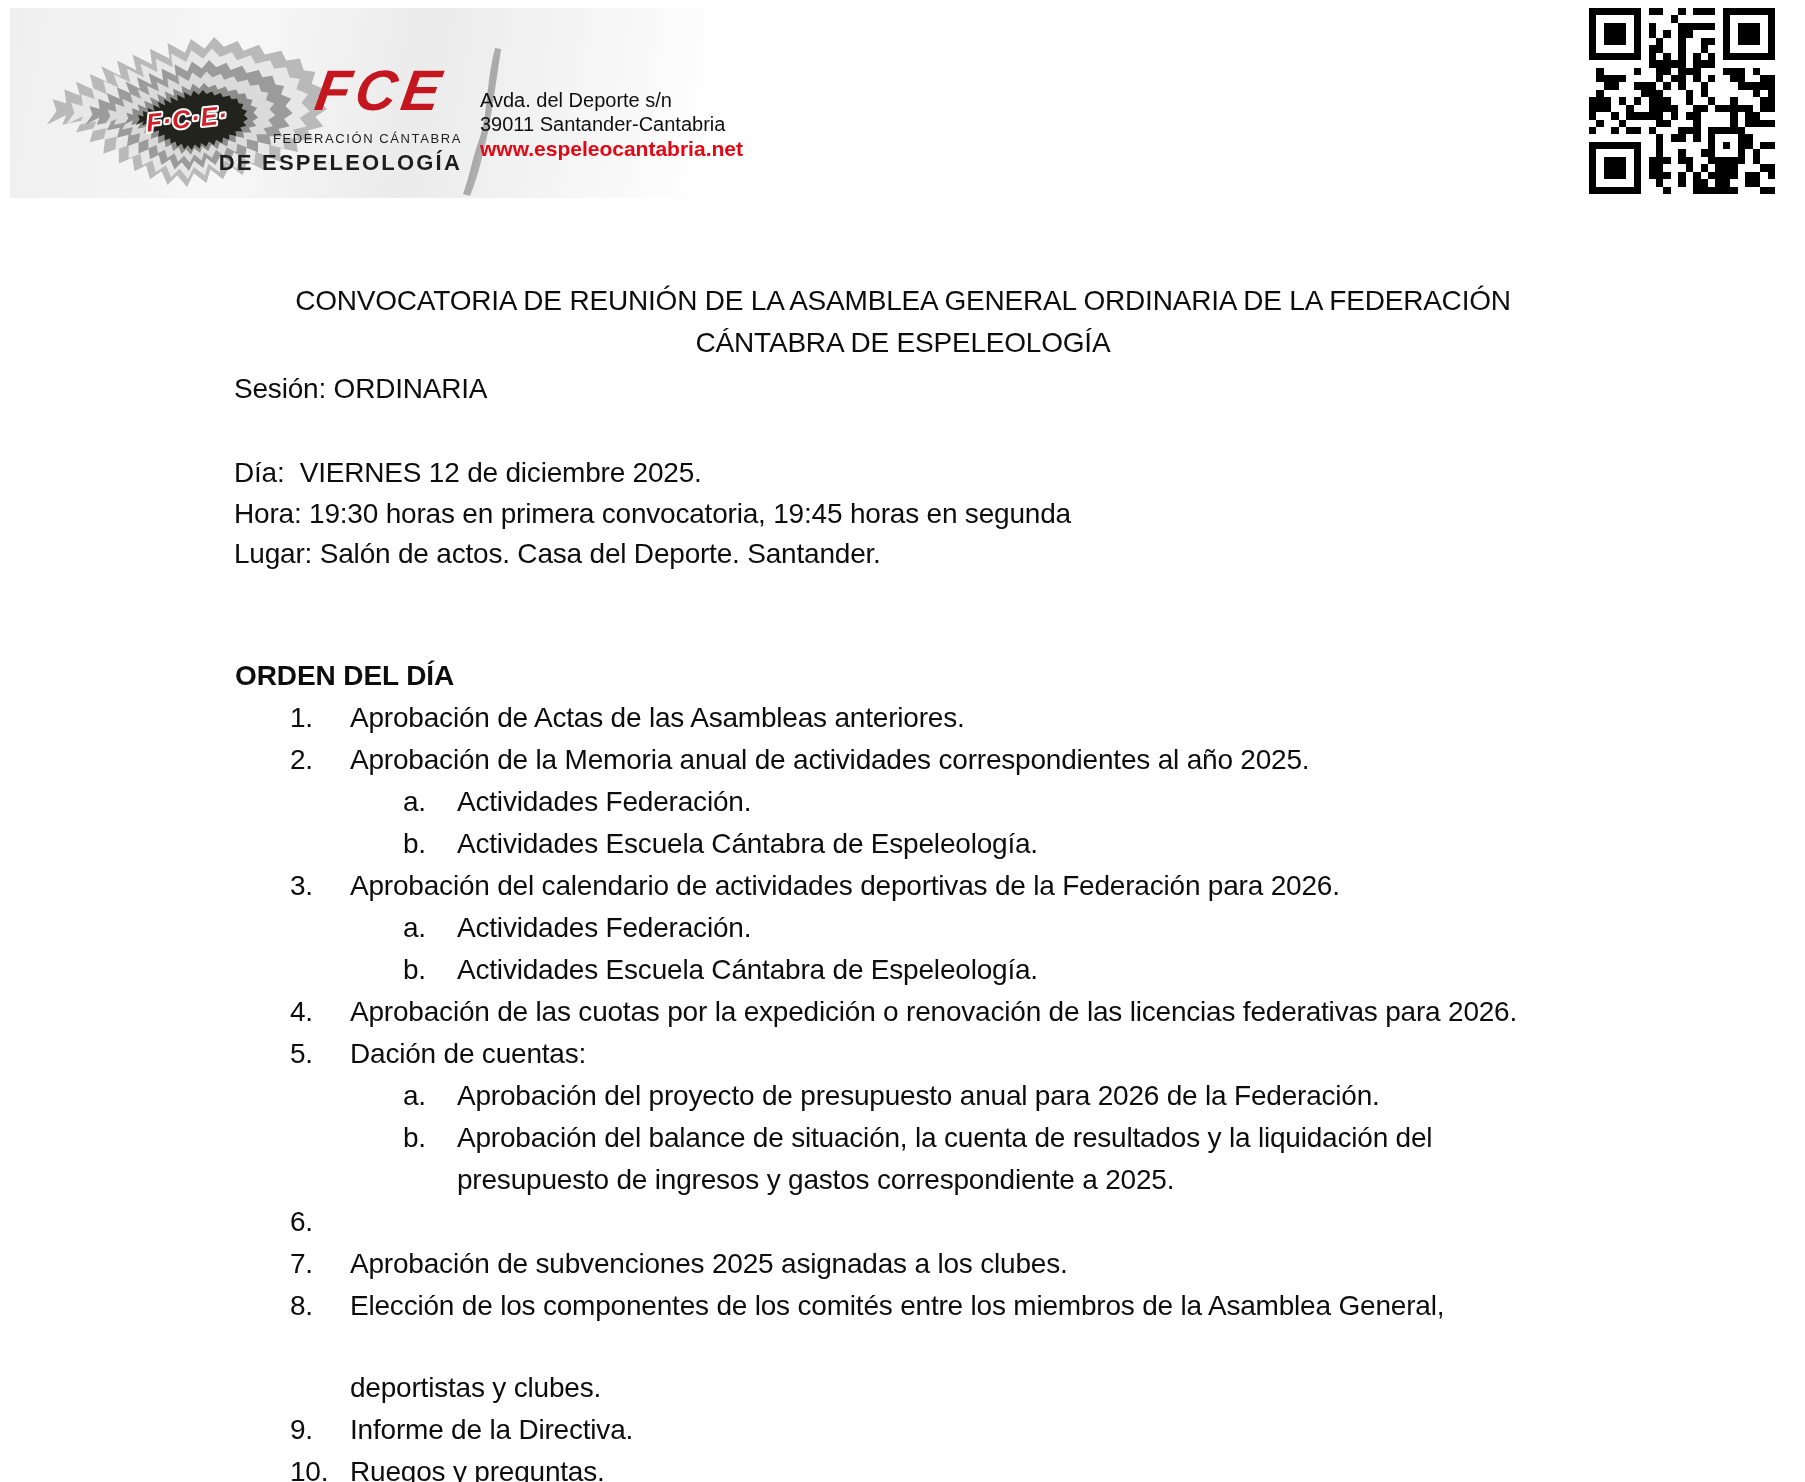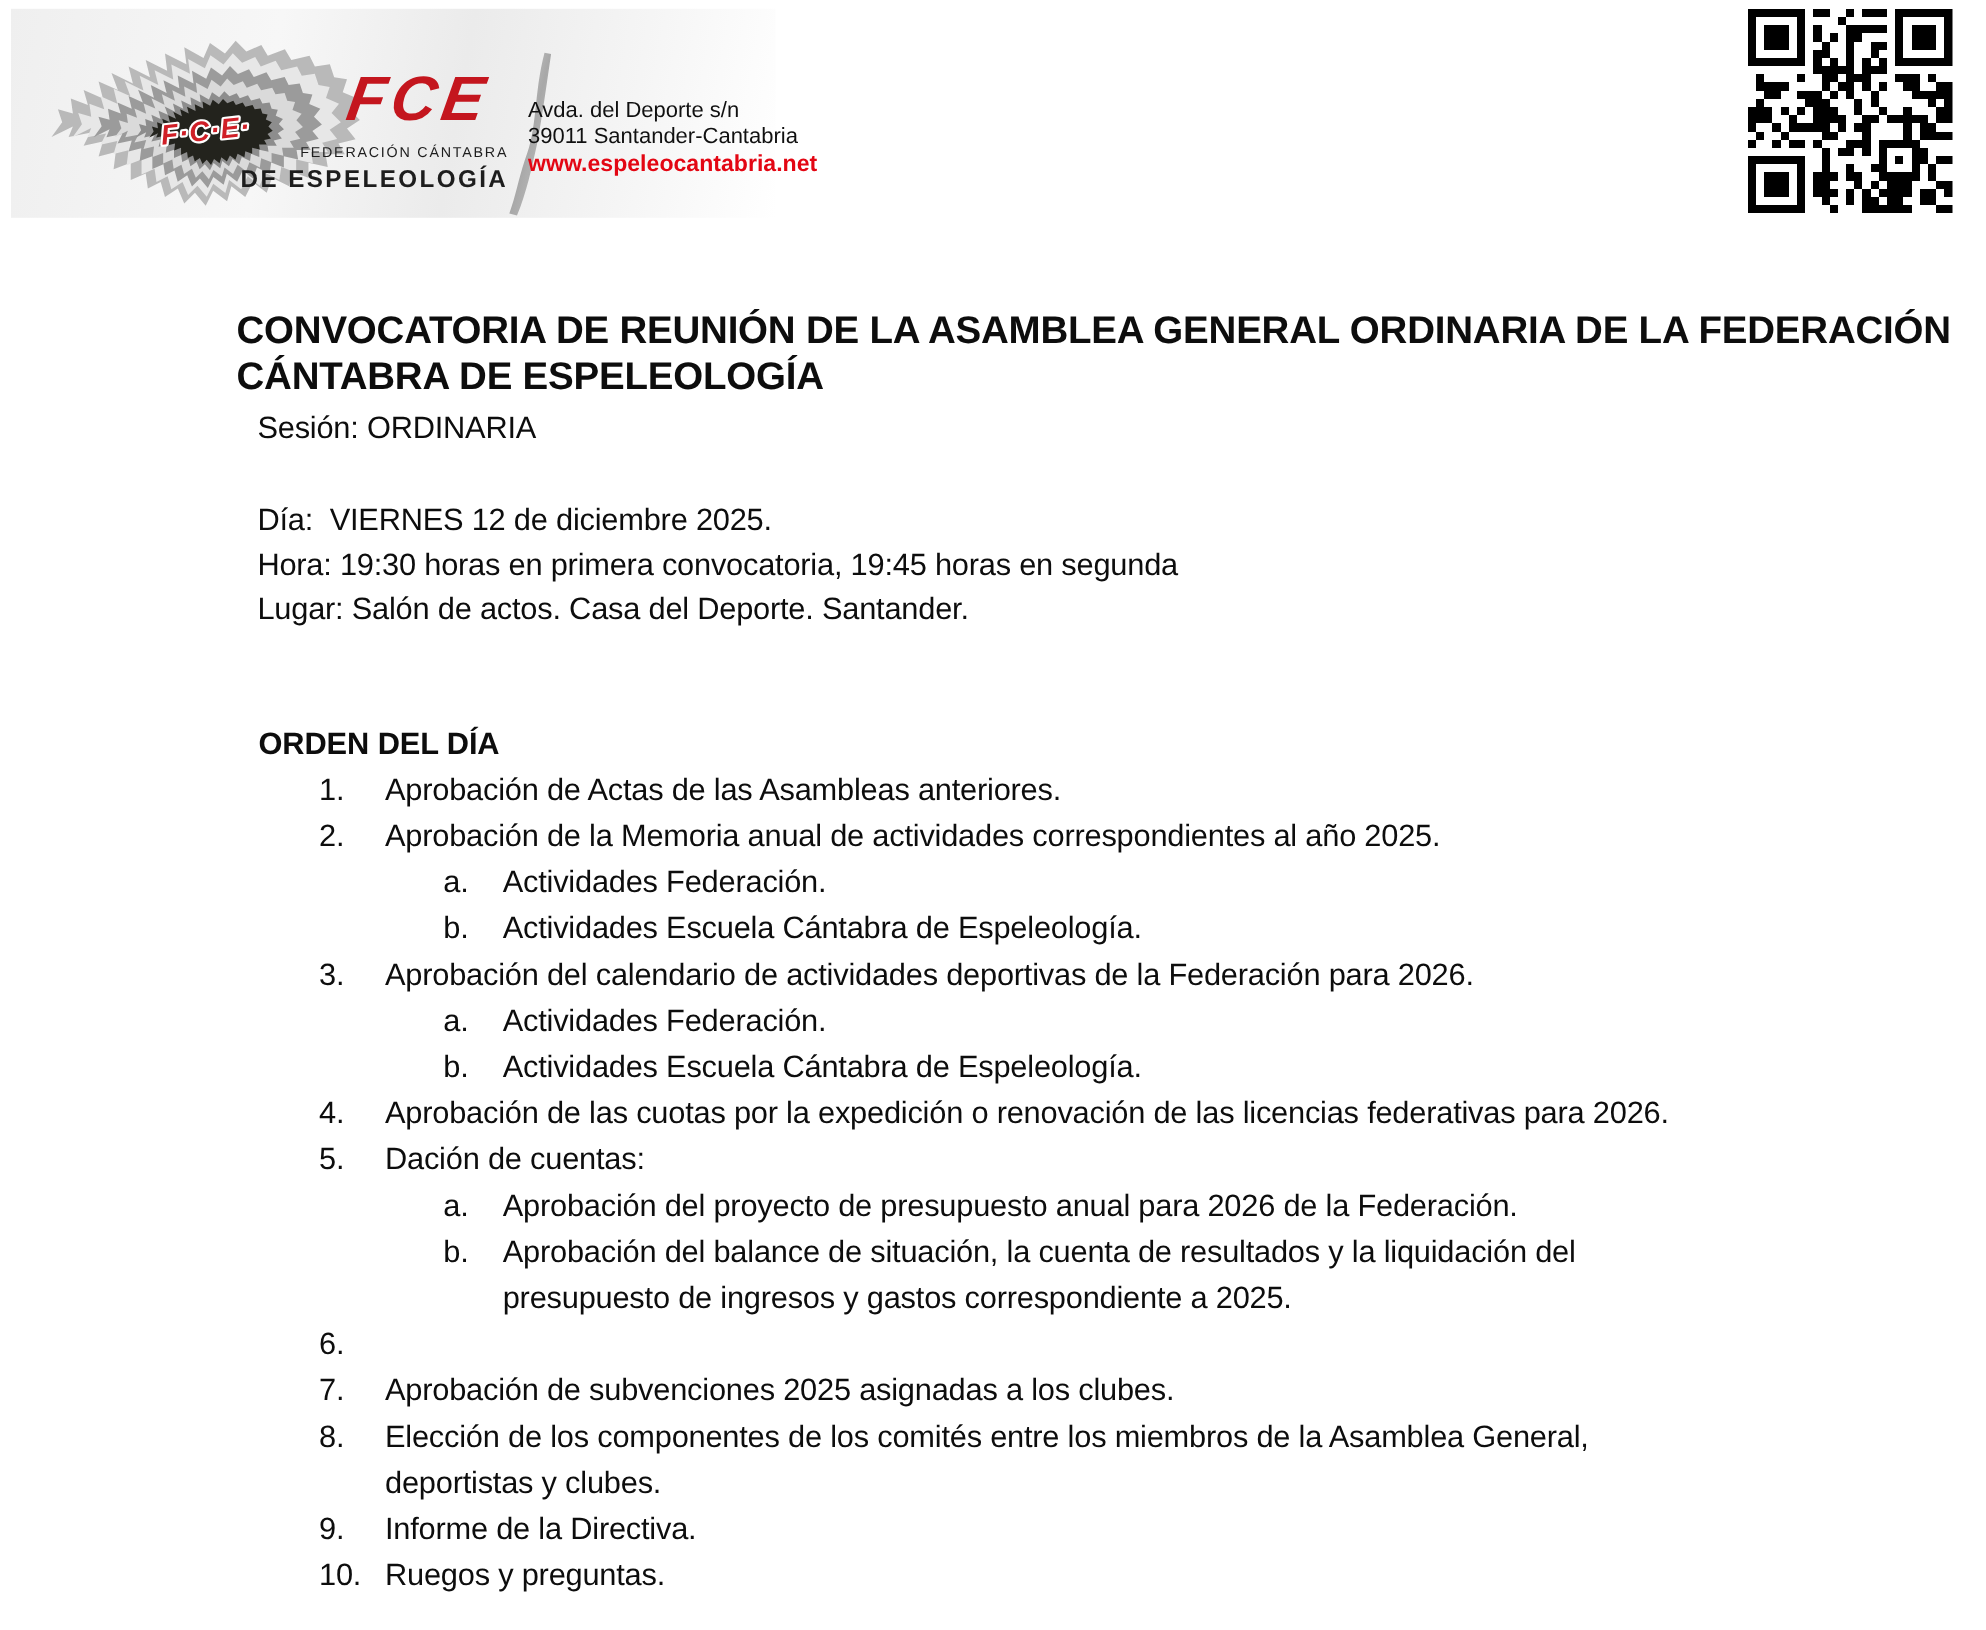--- a/index.html
+++ b/index.html
@@ -24,38 +24,38 @@
   .org-line2{font-size:22px;letter-spacing:2.2px;line-height:27px;font-weight:700;}
   .slash-svg{position:absolute;left:445px;top:38px;width:56px;height:152px;}
   .addr{position:absolute;left:470px;top:80px;width:230px;}
   .addr-line{font-size:20px;line-height:24px;color:#101010;white-space:nowrap;}
   .addr-web{font-size:21px;line-height:26px;font-weight:bold;color:#e30613;white-space:nowrap;}
   
   .qr{position:absolute;left:1589px;top:8px;width:186px;height:186px;}
   
   .doc-title{
     position:absolute;left:215px;top:280px;width:1376px;
-    text-align:left;font-size:35px;font-weight:bold;line-height:42px;
+    text-align:center;font-size:28px;font-weight:normal;line-height:42px;
     letter-spacing:-0.2px;white-space:nowrap;
   }
   .detail{
     position:absolute;left:234px;font-size:28px;line-height:28px;
     letter-spacing:-0.2px;white-space:pre;
   }
   .agenda-heading{
     position:absolute;left:235px;top:662px;font-size:28px;line-height:28px;
     font-weight:bold;letter-spacing:-0.1px;
   }
   .agenda{position:absolute;left:290px;top:697px;width:1500px;}
   .agenda-row{display:flex;height:42px;line-height:42px;font-size:28px;letter-spacing:-0.2px;white-space:nowrap;}
   .agenda-row .marker{flex:none;}
   .agenda-row.l1 .marker{width:60px;}
   .agenda-row.l2{padding-left:113px;}
   .agenda-row.l2 .marker{width:54px;}
-  .agenda-row.c1{padding-left:60px;}
+  .agenda-row.c1{padding-left:60px;margin-top:40px;}
   .agenda-row.c2{padding-left:167px;}
 </style>
 </head>
 <body>
 
 <div class="banner">
 
   <svg class="logo-map" viewBox="0 0 300 170">
     <defs>
       <path id="cant" d="M6,96 L16,82 L12,70 L26,74 L24,60 L40,66 L36,52 L54,60 L50,44 L68,52 L62,36 L82,46 L78,30 L98,40 L94,24 L114,34 L112,18 L132,28 L130,12 L148,22 L154,8 L168,18 L178,6 L188,16 L202,10 L208,20 L224,14 L230,24 L247,20 L252,30 L266,28 L270,40 L282,42 L278,54 L292,60 L284,70 L294,80 L282,88 L290,98 L274,102 L280,112 L262,112 L264,124 L246,120 L246,134 L230,128 L228,142 L212,134 L207,148 L194,138 L187,152 L174,142 L170,156 L157,146 L150,160 L140,148 L130,158 L124,144 L112,152 L108,138 L96,144 L94,130 L80,136 L80,120 L64,126 L66,110 L50,114 L54,100 L36,104 L42,92 L22,96 L26,86 Z"></path>

